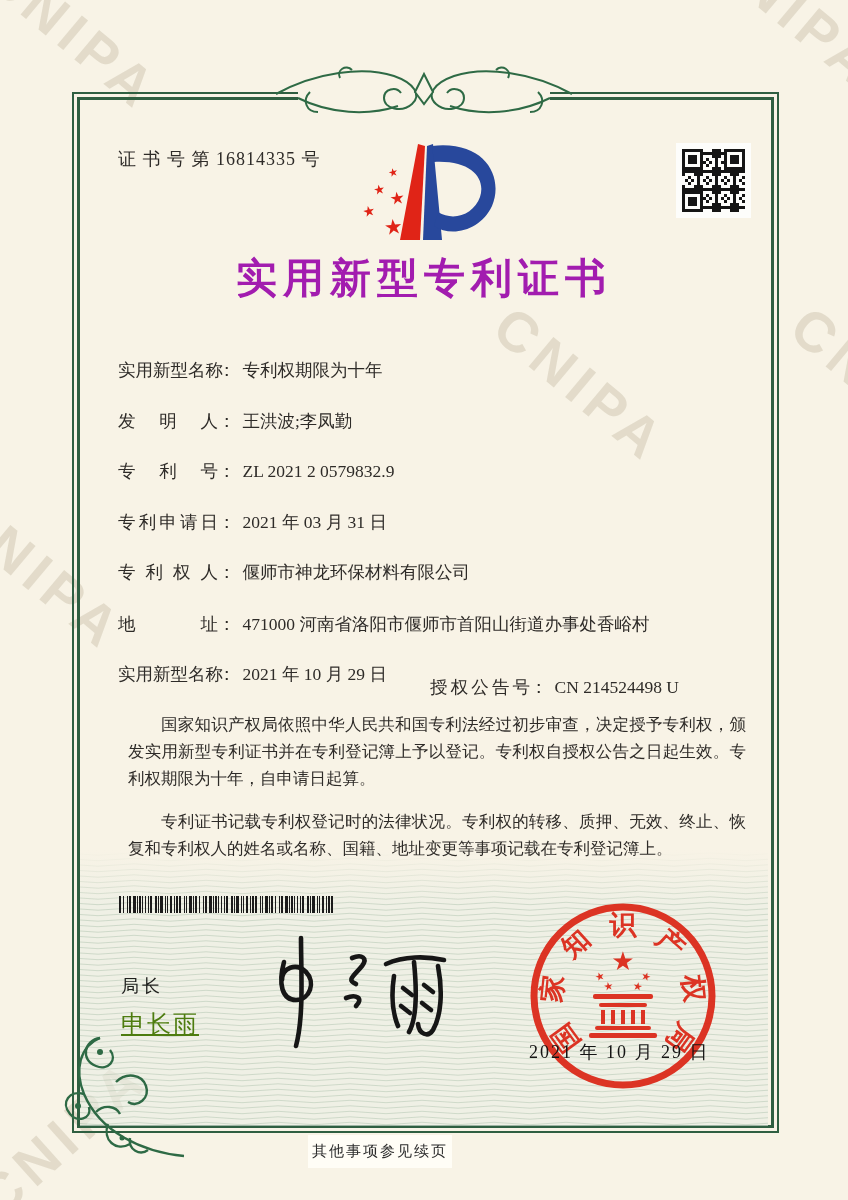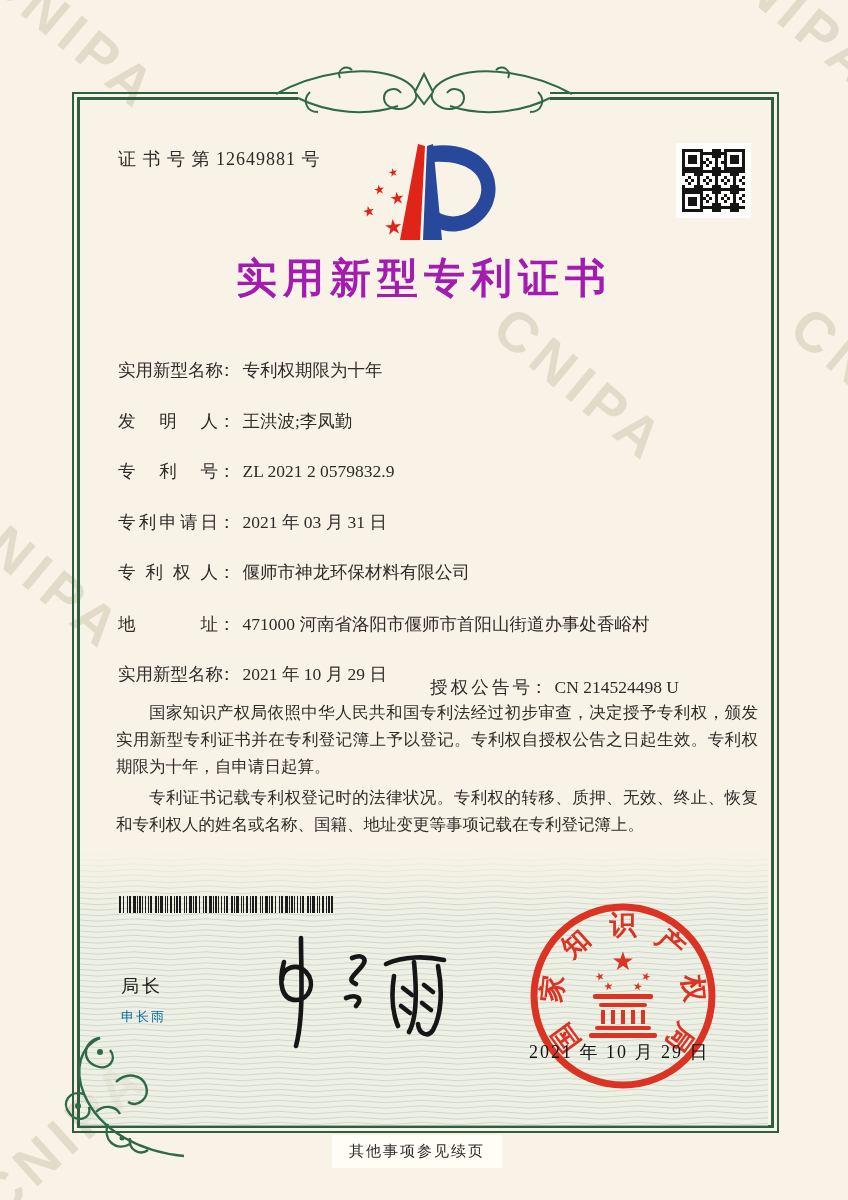--- a/index.html
+++ b/index.html
@@ -34,37 +34,37 @@
   .fields{position:absolute;left:118px;top:356px;font-size:17.5px;}
   .frow{position:absolute;left:0;white-space:nowrap;}
   .frow.r1{top:2px}.frow.r2{top:53px}.frow.r3{top:103px}.frow.r4{top:154px}
   .frow.r5{top:204px}.frow.r6{top:256px}.frow.r7{top:306px}
   .flabel{display:inline-block;width:100px;text-align:justify;text-align-last:justify;}
   .colon{margin-right:7px;}
   .pair2{position:absolute;left:312px;top:5px;white-space:nowrap;margin-top:8px;}
 
   .body-text{position:absolute;left:112px;top:696px;width:650px;font-size:16.5px;
              line-height:1.63;text-align:justify;}
-  .body-text p{margin:4px;text-indent:2em;}
+  .body-text p{margin:16px;text-indent:2em;}
 
   .barcode{position:absolute;left:119px;top:896px;line-height:0;}
 
   .chief-title{position:absolute;left:121px;top:974px;font-size:18px;letter-spacing:3px;
                font-family:Liberation Mono, monospace;color:#20201e;}
-  .chief-name{position:absolute;left:121px;top:1008px;font-size:13px;letter-spacing:2px;
-              font-family:"Liberation Sans",sans-serif;color:#0369a1;}
+  .chief-name{position:absolute;left:121px;top:1008px;font-size:24px;letter-spacing:2px;
+              font-family:"Liberation Sans",sans-serif;color:#4d7c0f;text-decoration:underline;}
   .sig{position:absolute;left:248px;top:932px;}
 
   .seal{position:absolute;left:503px;top:898px;opacity:.95;}
   .seal-date{position:absolute;left:529px;top:1040px;font-size:18px;letter-spacing:2px;
              color:#141414;font-weight:500;}
 
   .page-info{position:absolute;left:0;right:0;top:1092px;text-align:center;
              font-size:15px;letter-spacing:2px;color:#2b2b2b;}
-  .note{position:absolute;left:332px;top:1135px;background:#fffdf6;padding:7px 17px;
+  .note{position:absolute;left:308px;top:1135px;background:#fffdf6;padding:7px 4px;
         font-size:15px;letter-spacing:2px;color:#2b2b2b;}
 </style>
 </head>
 <body>
 
 <div class="page">
 
   <div class="wm" style="left:-30px;top:0px">CNIPA</div>
   <div class="wm" style="left:690px;top:-22px">CNIPA</div>
   <div class="wm" style="left:478px;top:352px">CNIPA</div>
@@ -157,21 +157,21 @@
       <path d="M60,54 c10,-10 26,-8 30,4 c4,12 -8,22 -18,16"></path>
       <path d="M40,84 c8,-8 20,-6 24,2"></path>
     </g>
     <g fill="#2e6a45">
       <circle cx="44" cy="24" r="3"></circle>
       <circle cx="22" cy="78" r="3"></circle>
       <circle cx="66" cy="110" r="2.5"></circle>
     </g>
   </svg>
 
-  <div class="cert-no">证 书 号 第 12649881 号</div>
+  <div class="cert-no">证 书 号 第 16814335 号</div>
 
   <div class="qr-box">
     <svg id="qr-mods" width="63" height="63">
         <rect x="0" y="0" width="3" height="3" fill="#151515"></rect>
         <rect x="3" y="0" width="3" height="3" fill="#151515"></rect>
         <rect x="6" y="0" width="3" height="3" fill="#151515"></rect>
         <rect x="9" y="0" width="3" height="3" fill="#151515"></rect>
         <rect x="12" y="0" width="3" height="3" fill="#151515"></rect>
         <rect x="15" y="0" width="3" height="3" fill="#151515"></rect>
         <rect x="18" y="0" width="3" height="3" fill="#151515"></rect>

